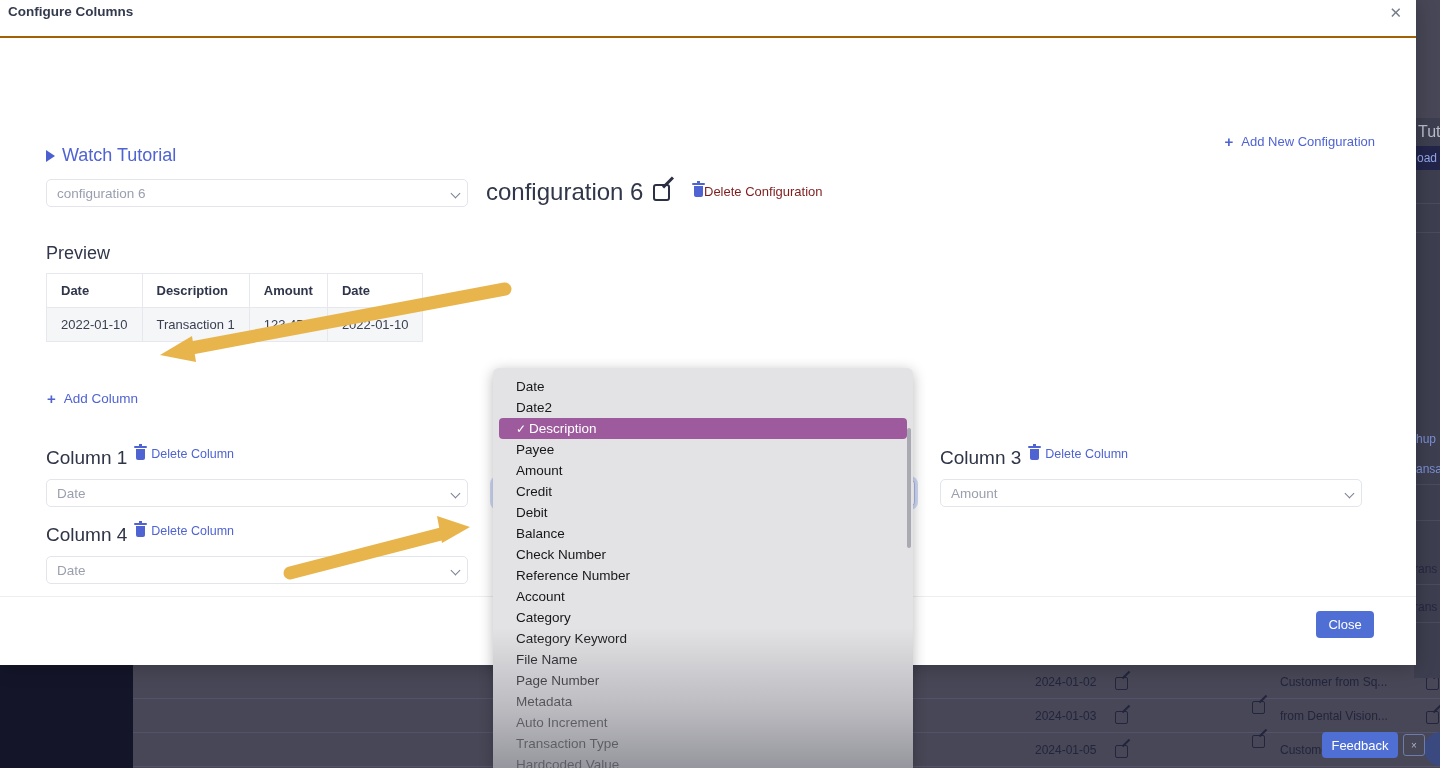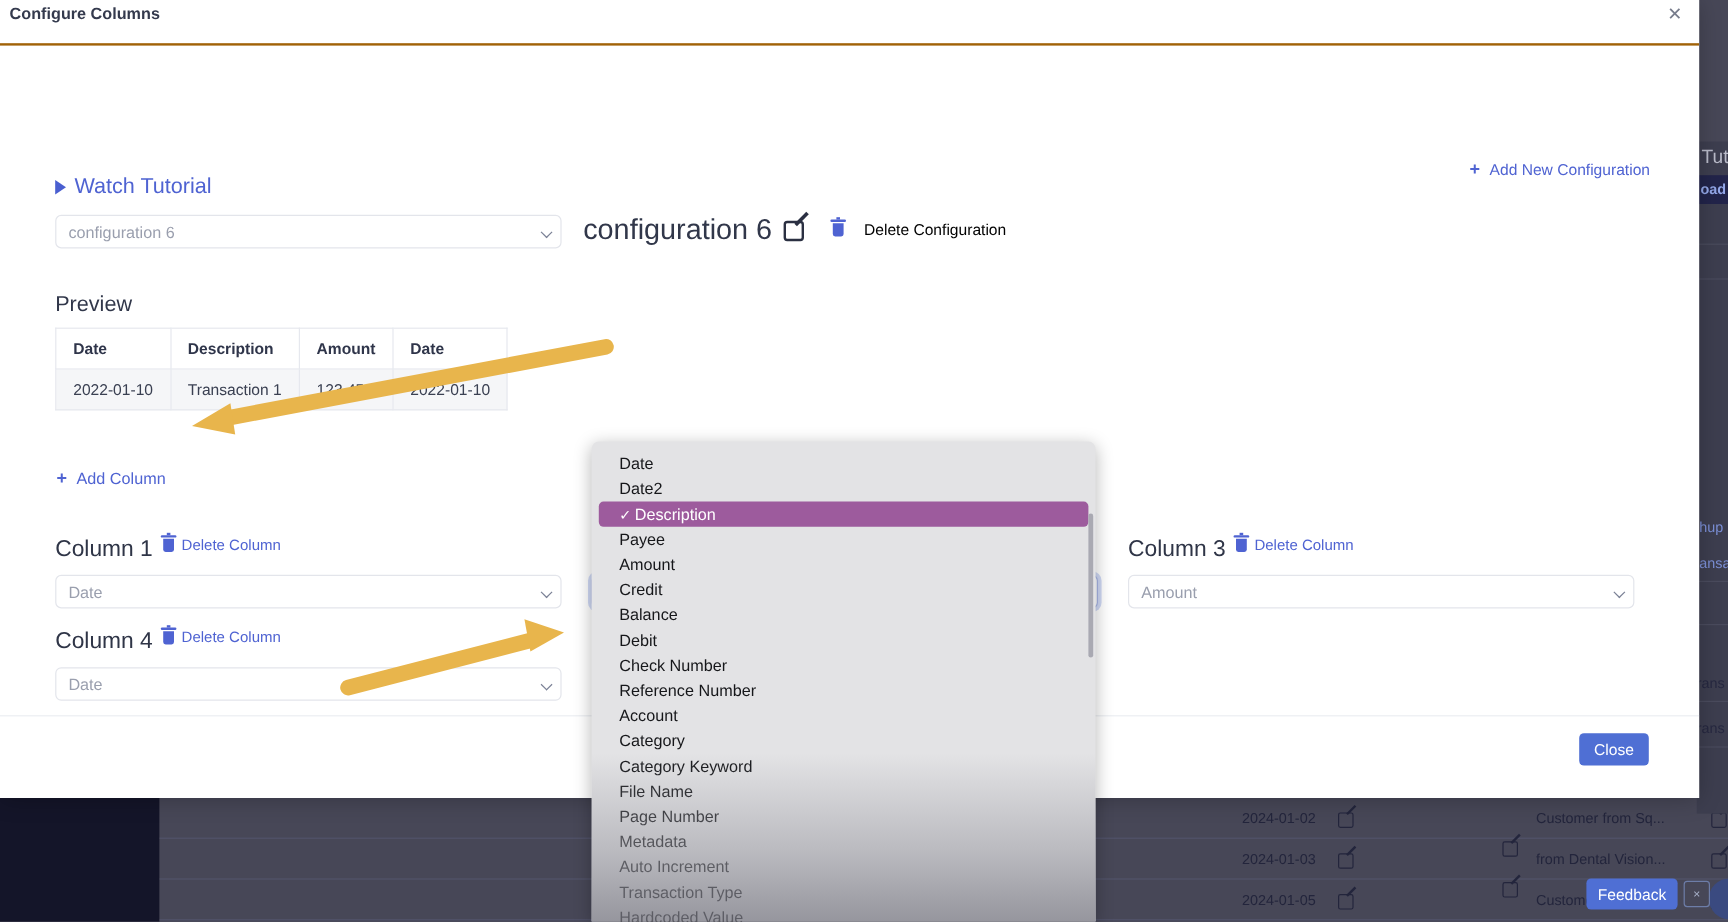--- a/index.html
+++ b/index.html
@@ -33,21 +33,20 @@
     position: absolute;
     left: 1418px; top: 123px;
     font-size: 16px; color: #b9bbc9;
     white-space: nowrap;
   }
   .bg-upload-btn {
     position: absolute;
     left: 1414px; top: 146px;
     width: 26px; height: 24px;
     background: #22244a;
-    font-weight: bold;
   }
   .bg-upload-btn span {
     position: absolute; left: 3px; top: 5px;
     font-size: 12px; color: #93a7e8; white-space: nowrap;
   }
   .bg-row-line {
     position: absolute; left: 1414px; width: 26px;
     height: 1px; background: #4a4b5d;
   }
   .bg-link-txt {
@@ -216,22 +215,22 @@
     content: ""; position: absolute;
     left: 6px; top: -5px;
     width: 14px; height: 3px;
     background: #2b3042;
     transform: rotate(-45deg);
   }
   .delete-config {
     position: absolute;
     left: 694px; top: 146px;
     font-size: 13px;
-    color: #000000;
-    display: flex; align-items: center; gap: 17px;
+    color: #7f1d1d;
+    display: flex; align-items: center; gap: 1px;
     cursor: pointer;
   }
   .trash {
     position: relative;
     width: 9px; height: 11px;
     background: #4f63d2;
     border-radius: 0 0 2px 2px;
   }
   .trash::before {
     content: ""; position: absolute;
@@ -566,22 +565,22 @@
 </div>
 
 <div id="native-dropdown">
   <div id="dd-list">
       <div class="dd-item"><span>Date</span></div>
       <div class="dd-item"><span>Date2</span></div>
       <div class="dd-item selected"><span class="dd-check">✓</span><span>Description</span></div>
       <div class="dd-item"><span>Payee</span></div>
       <div class="dd-item"><span>Amount</span></div>
       <div class="dd-item"><span>Credit</span></div>
+      <div class="dd-item"><span>Debit</span></div>
       <div class="dd-item"><span>Balance</span></div>
-      <div class="dd-item"><span>Debit</span></div>
       <div class="dd-item"><span>Check Number</span></div>
       <div class="dd-item"><span>Reference Number</span></div>
       <div class="dd-item"><span>Account</span></div>
       <div class="dd-item"><span>Category</span></div>
       <div class="dd-item"><span>Category Keyword</span></div>
       <div class="dd-item"><span>File Name</span></div>
       <div class="dd-item"><span>Page Number</span></div>
       <div class="dd-item"><span>Metadata</span></div>
       <div class="dd-item"><span>Auto Increment</span></div>
       <div class="dd-item"><span>Transaction Type</span></div>

